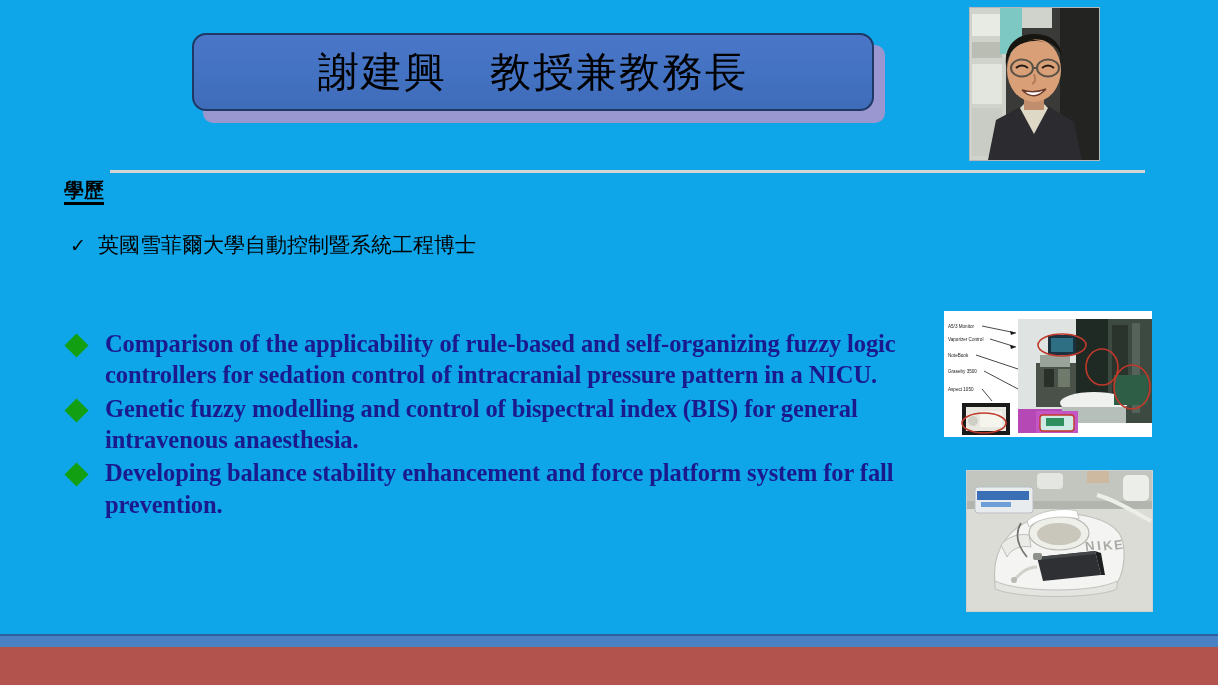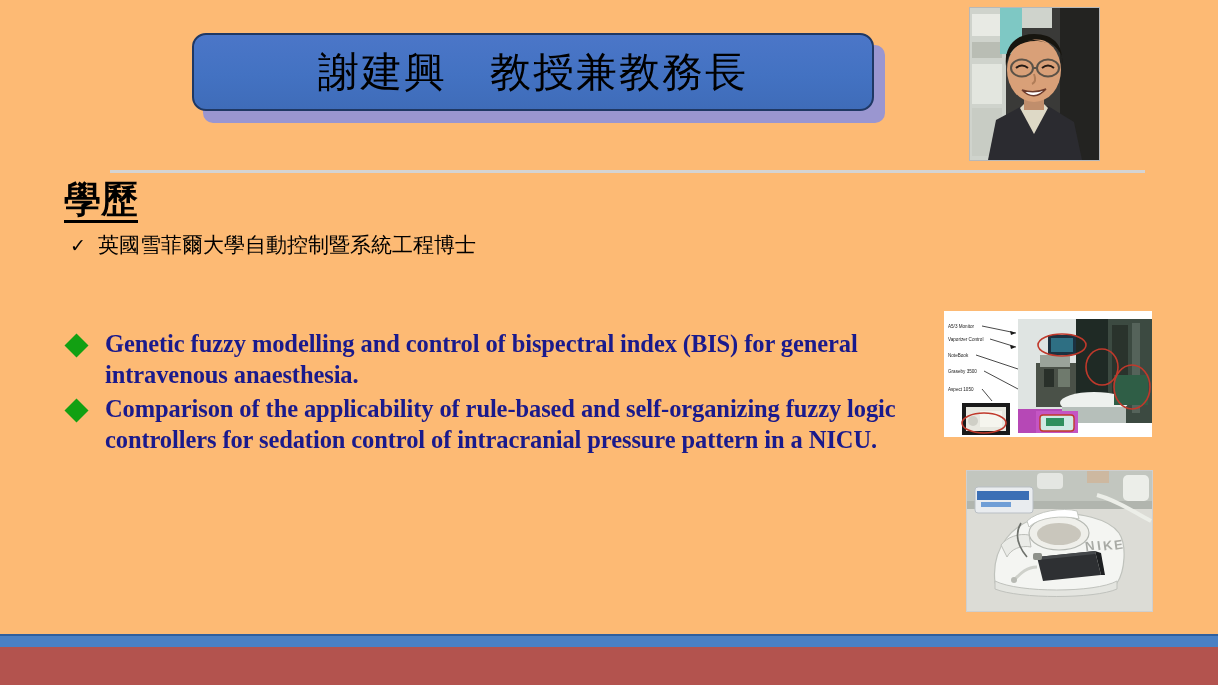--- a/index.html
+++ b/index.html
@@ -7,21 +7,21 @@
     padding: 0;
     background: #ffffff;
   }
   body {
     font-family: "Liberation Serif", "DejaVu Serif", serif;
   }
   .slide {
     position: relative;
     width: 1218px;
     height: 685px;
-    background: #fdba74;
+    background: #0ea5e9;
     overflow: hidden;
   }
 
   
   .title-shadow {
     position: absolute;
     left: 203px;
     top: 45px;
     width: 682px;
     height: 78px;
@@ -81,21 +81,21 @@
     font-weight: bold;
     color: #000000;
     border-bottom: 3px solid #000000;
     padding-bottom: 1px;
     line-height: 1.05;
     white-space: nowrap;
   }
   .heading-edu {
     left: 64px;
     top: 180px;
-    font-size: 37px;
+    font-size: 20px;
   }
   .heading-research {
     left: 64px;
     top: 281px;
     font-size: 31px;
   }
 
   
   .edu-item {
     position: absolute;
@@ -239,25 +239,29 @@
 
   <div class="edu-item">
     <span class="check-mark">✓</span>
     <span>英國雪菲爾大學自動控制暨系統工程博士</span>
   </div>
 
 
   <div class="research-list">
     <div class="research-item">
       <span class="diamond"></span>
+      <span class="research-text">Comparison of the applicability of rule-based and self-organizing fuzzy logic controllers for sedation control of intracranial pressure pattern in a NICU.</span>
+    </div>
+    <div class="research-item">
+      <span class="diamond"></span>
       <span class="research-text">Genetic fuzzy modelling and control of bispectral index (BIS) for general intravenous anaesthesia.</span>
     </div>
     <div class="research-item">
       <span class="diamond"></span>
-      <span class="research-text">Comparison of the applicability of rule-based and self-organizing fuzzy logic controllers for sedation control of intracranial pressure pattern in a NICU.</span>
+      <span class="research-text">Developing balance stability enhancement and force platform system for fall prevention.</span>
     </div>
   </div>
 
   <div class="photo-equipment">
     <svg viewBox="0 0 208 126" preserveAspectRatio="none">
       <rect x="0" y="0" width="208" height="126" fill="#ffffff"></rect>
 
       <rect x="74" y="8" width="134" height="104" fill="#c9d2d0"></rect>
       <rect x="74" y="8" width="58" height="104" fill="#dfe4e2"></rect>
       <rect x="132" y="8" width="32" height="104" fill="#1f2a25"></rect>

